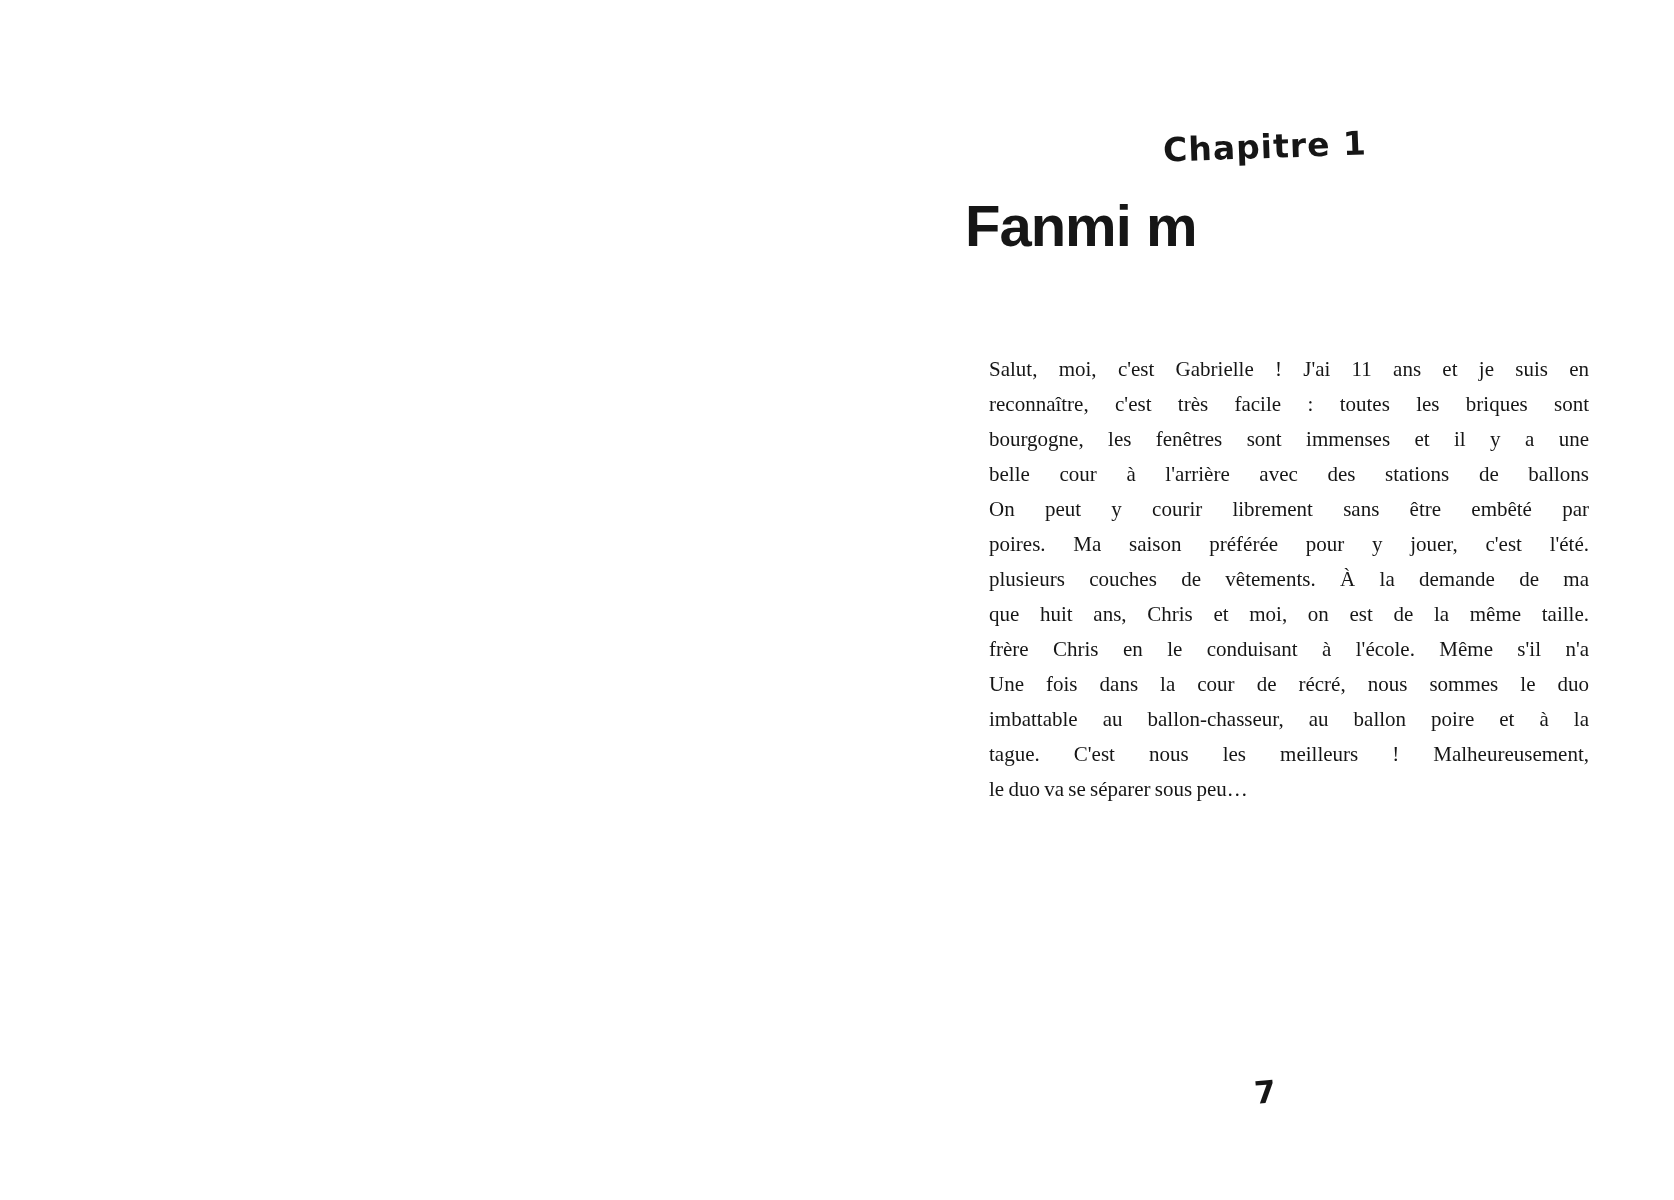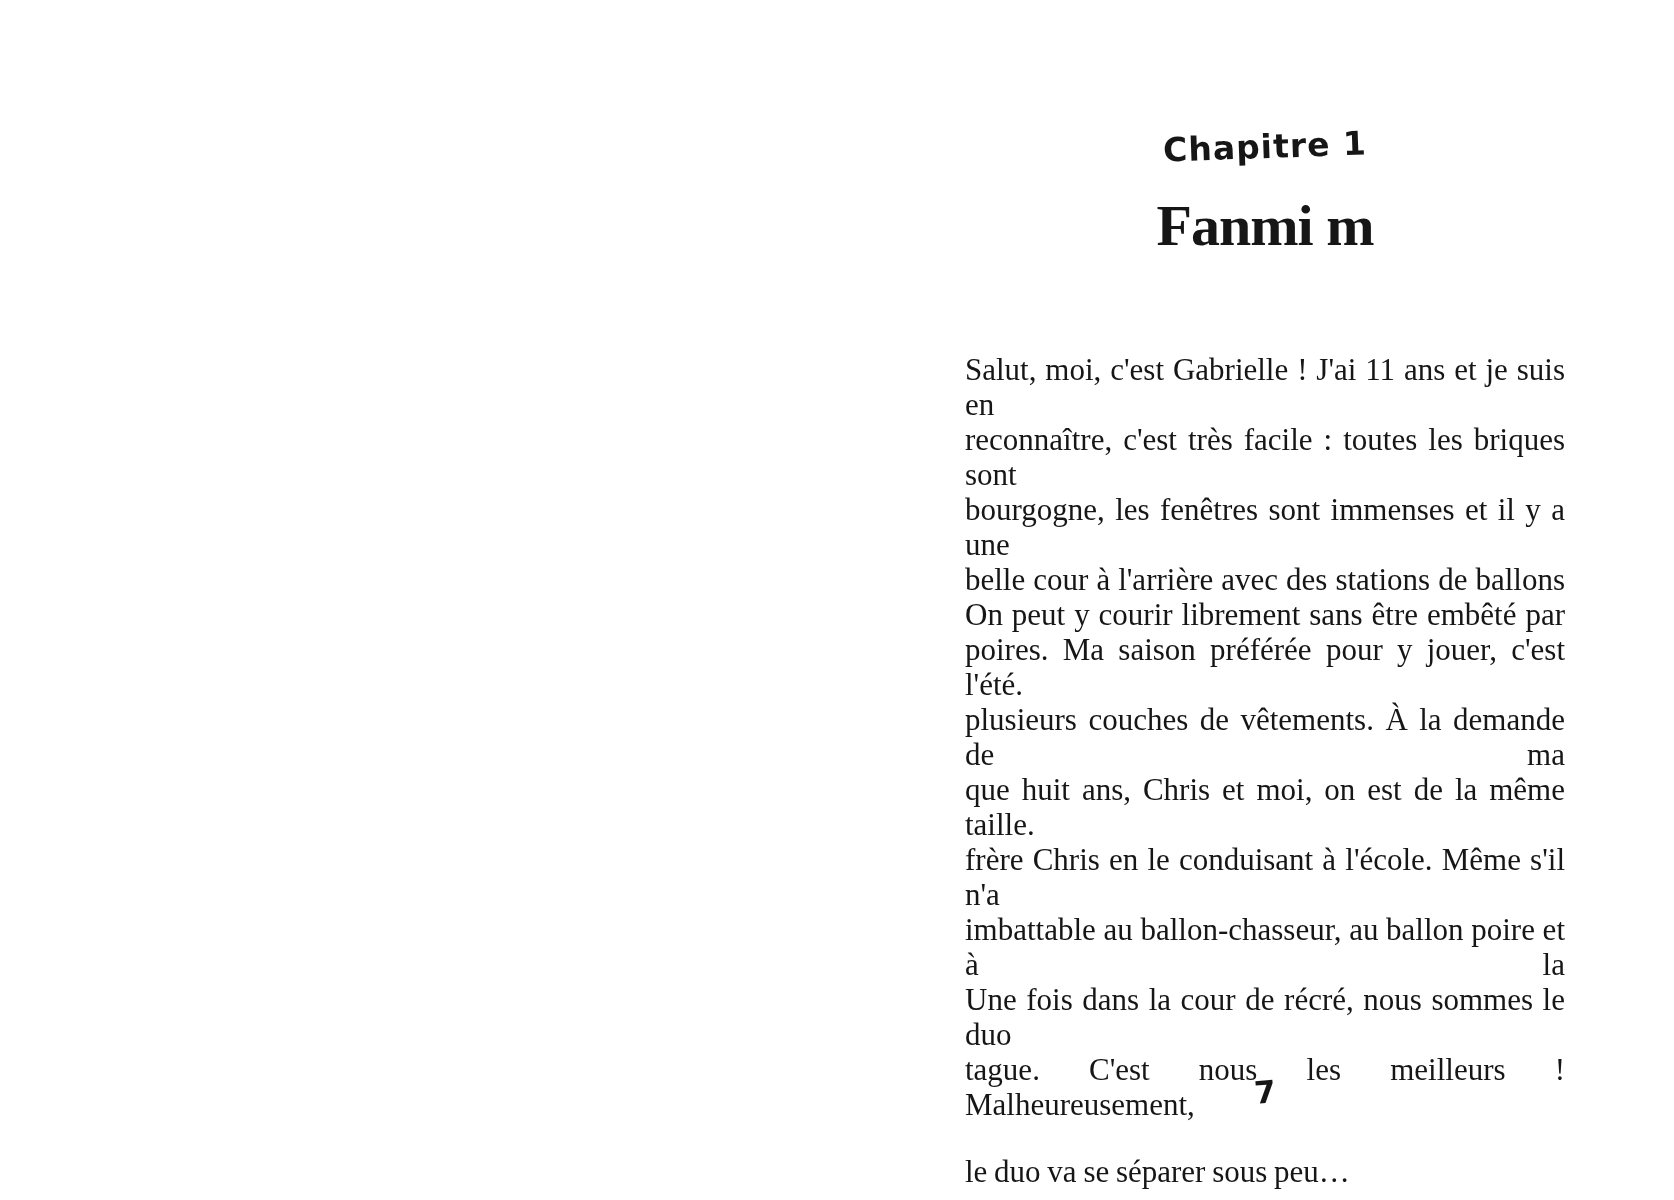--- a/index.html
+++ b/index.html
@@ -27,44 +27,42 @@
     font-size: 33px;
     letter-spacing: 1px;
     transform: rotate(-2deg);
   }
   .chapter-title {
     position: absolute;
     left: 965px;
     top: 194px;
     width: 600px;
     margin: 0;
-    text-align: center;
-    font-family: Liberation Serif, serif;
+    font-family: Liberation Sans, sans-serif;
     font-weight: 700;
     font-size: 58px;
     letter-spacing: -1px;
     line-height: 1.1;
   }
   .body-text {
     position: absolute;
-    left: 965px;
+    left: 989px;
     top: 352px;
     width: 600px;
     font-family: "Liberation Serif", "DejaVu Serif", serif;
-    font-size: 31px;
+    font-size: 21px;
     line-height: 35px;
     word-spacing: -1px;
   }
   .body-text .line {
     text-align: justify;
     text-align-last: justify;
   }
   .body-text .line.last {
     text-align-last: left;
-    margin-top: 32px;
   }
   .page-number {
     position: absolute;
     left: 965px;
     top: 1074px;
     width: 600px;
     text-align: center;
     font-family: "DejaVu Sans", sans-serif;
     font-weight: 700;
     font-size: 31px;
@@ -83,21 +81,21 @@
   <div class="body-text">
     <div class="line">Salut, moi, c'est Gabrielle ! J'ai 11 ans et je suis en</div>
     <div class="line">reconnaître, c'est très facile : toutes les briques sont</div>
     <div class="line">bourgogne, les fenêtres sont immenses et il y a une</div>
     <div class="line">belle cour à l'arrière avec des stations de ballons</div>
     <div class="line">On peut y courir librement sans être embêté par</div>
     <div class="line">poires. Ma saison préférée pour y jouer, c'est l'été.</div>
     <div class="line">plusieurs couches de vêtements. À la demande de ma</div>
     <div class="line">que huit ans, Chris et moi, on est de la même taille.</div>
     <div class="line">frère Chris en le conduisant à l'école. Même s'il n'a</div>
+    <div class="line">Une fois dans la cour de récré, nous sommes le duo</div>
     <div class="line">imbattable au ballon-chasseur, au ballon poire et à la</div>
-    <div class="line">Une fois dans la cour de récré, nous sommes le duo</div>
     <div class="line">tague. C'est nous les meilleurs ! Malheureusement,</div>
     <div class="line last">le duo va se séparer sous peu…</div>
   </div>
 
   <div class="page-number">7</div>
 
 </div>
 
 </body></html>

